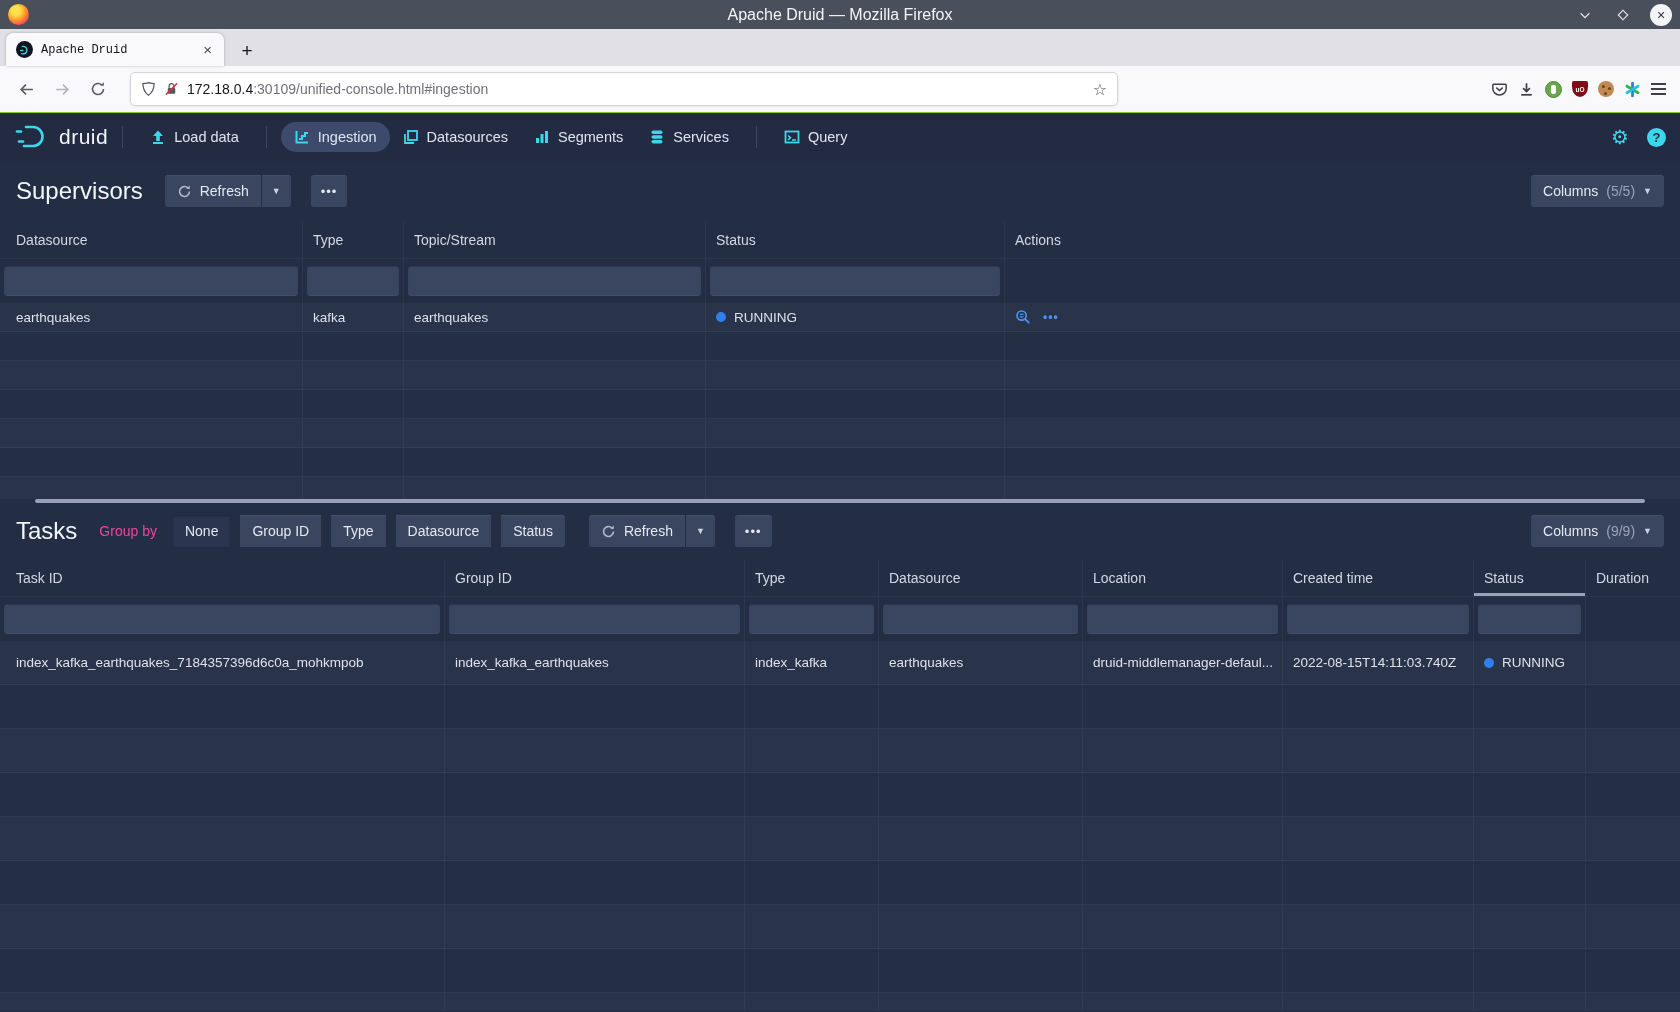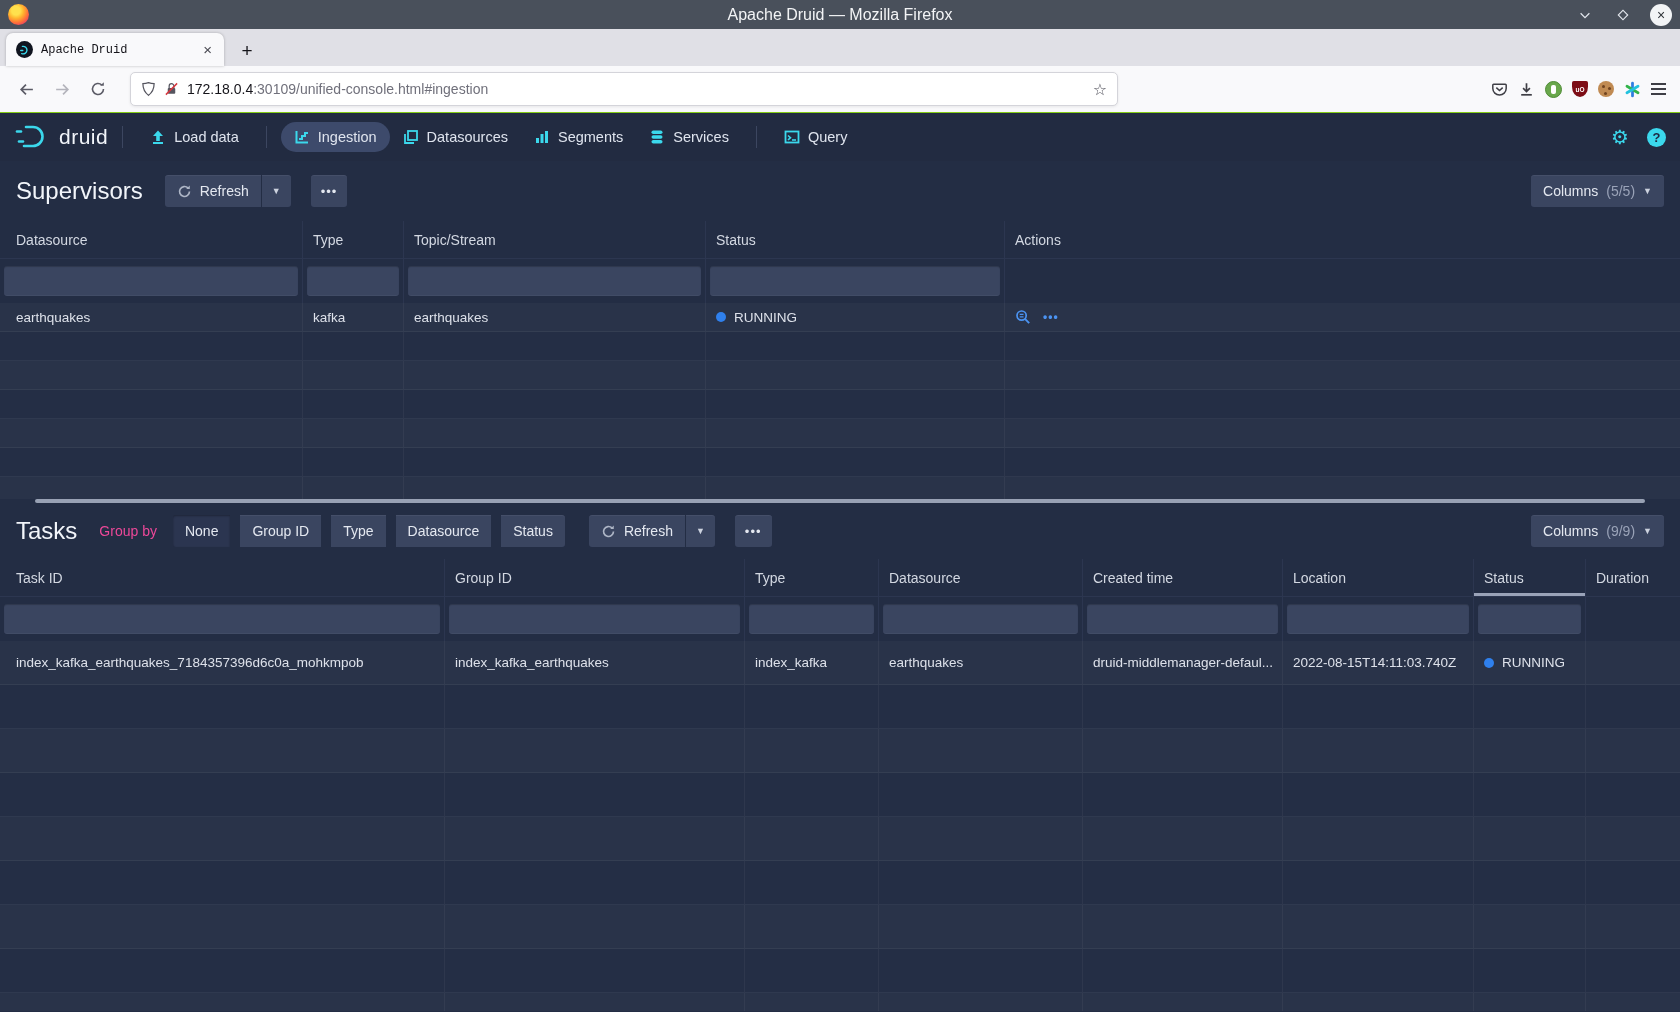--- a/index.html
+++ b/index.html
@@ -418,22 +418,22 @@
         <span class="dim">(9/9)</span>
         <span class="caret">▼</span>
       </button>
     </div>
 
     <div class="grid-tasks thead">
       <div>Task ID</div>
       <div>Group ID</div>
       <div>Type</div>
       <div>Datasource</div>
+      <div>Location</div>
       <div>Created time</div>
-      <div>Location</div>
       <div class="sorted">Status</div>
       <div>Duration</div>
     </div>
 
     <div class="grid-tasks filter-row">
       <div>
           <div class="filter-input"></div>
         </div>
       <div>
           <div class="filter-input"></div>

